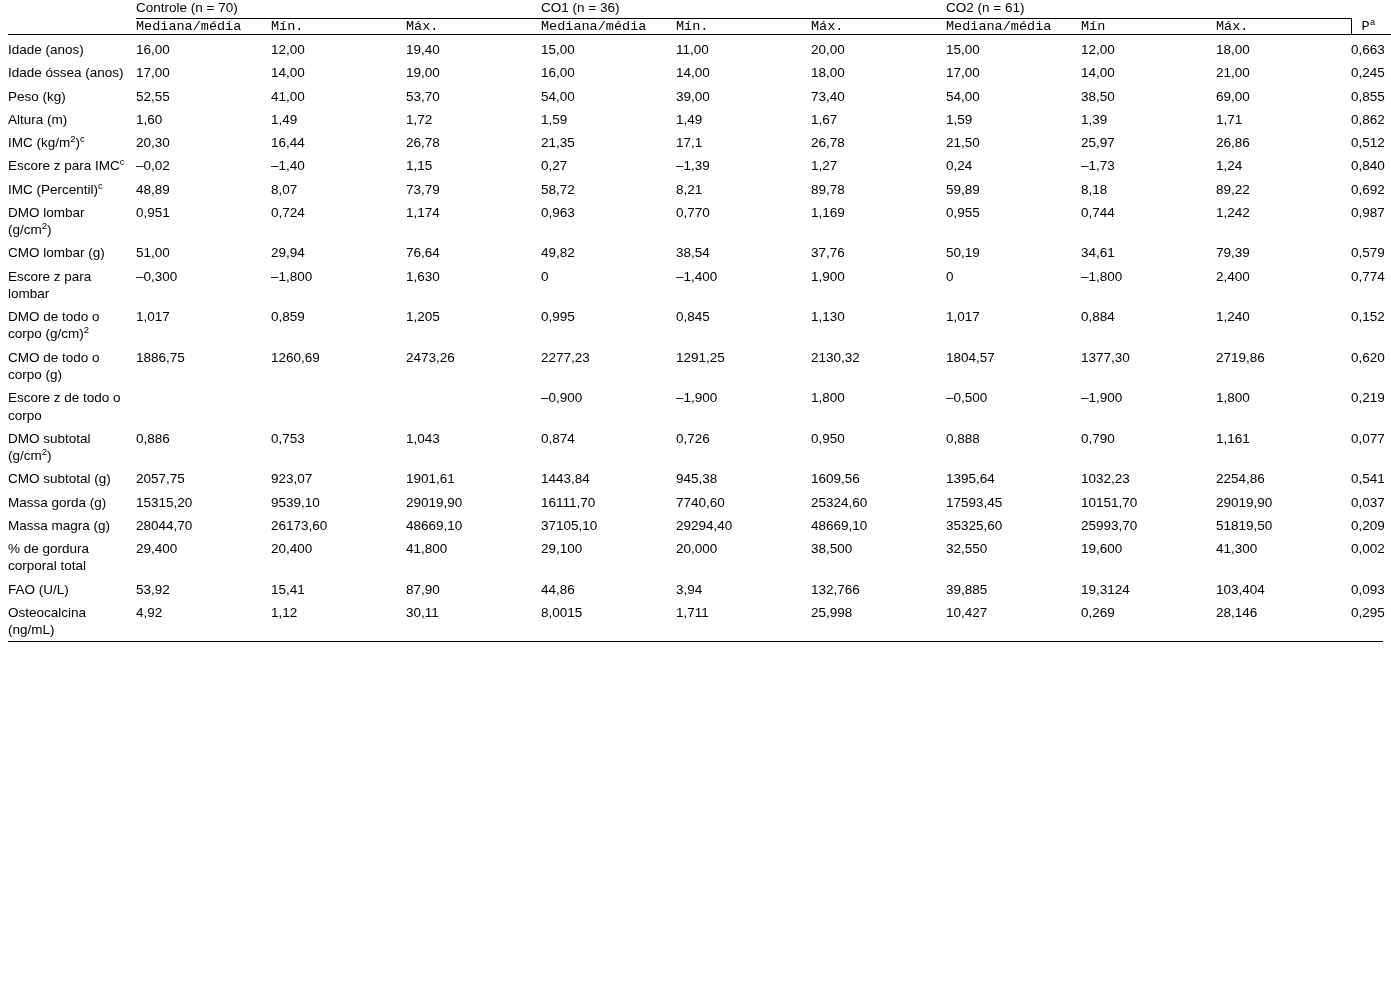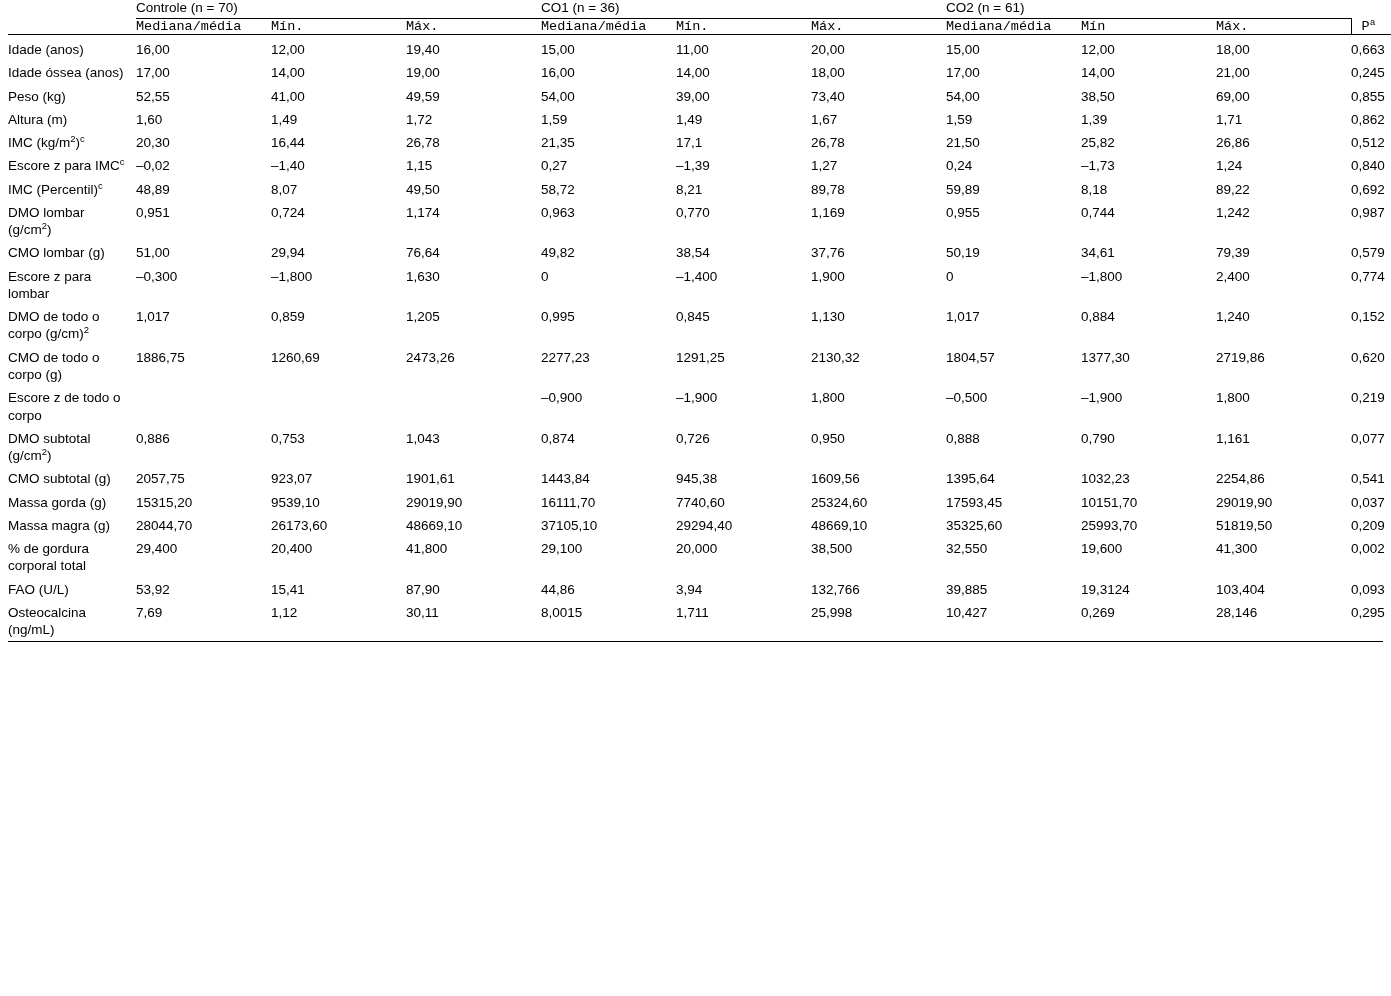--- a/index.html
+++ b/index.html
@@ -140,21 +140,21 @@
           <td>18,00</td>
           <td>17,00</td>
           <td>14,00</td>
           <td>21,00</td>
           <td class="pcol">0,245</td>
         </tr>
         <tr>
           <td class="cell-label">Peso (kg)</td>
           <td>52,55</td>
           <td>41,00</td>
-          <td>49,59</td>
+          <td>53,70</td>
           <td>54,00</td>
           <td>39,00</td>
           <td>73,40</td>
           <td>54,00</td>
           <td>38,50</td>
           <td>69,00</td>
           <td class="pcol">0,855</td>
         </tr>
         <tr>
           <td class="cell-label">Altura (m)</td>
@@ -171,42 +171,42 @@
         </tr>
         <tr>
           <td class="cell-label">IMC (kg/m<sup>2</sup>)<sup>c</sup></td>
           <td>20,30</td>
           <td>16,44</td>
           <td>26,78</td>
           <td>21,35</td>
           <td>17,1</td>
           <td>26,78</td>
           <td>21,50</td>
-          <td>25,82</td>
+          <td>25,97</td>
           <td>26,86</td>
           <td class="pcol">0,512</td>
         </tr>
         <tr>
           <td class="cell-label">Escore z para IMC<sup>c</sup></td>
           <td>–0,02</td>
           <td>–1,40</td>
           <td>1,15</td>
           <td>0,27</td>
           <td>–1,39</td>
           <td>1,27</td>
           <td>0,24</td>
           <td>–1,73</td>
           <td>1,24</td>
           <td class="pcol">0,840</td>
         </tr>
         <tr>
           <td class="cell-label">IMC (Percentil)<sup>c</sup></td>
           <td>48,89</td>
           <td>8,07</td>
-          <td>49,50</td>
+          <td>73,79</td>
           <td>58,72</td>
           <td>8,21</td>
           <td>89,78</td>
           <td>59,89</td>
           <td>8,18</td>
           <td>89,22</td>
           <td class="pcol">0,692</td>
         </tr>
         <tr>
           <td class="cell-label">DMO lombar (g/cm<sup>2</sup>)</td>
@@ -359,21 +359,21 @@
           <td>44,86</td>
           <td>3,94</td>
           <td>132,766</td>
           <td>39,885</td>
           <td>19,3124</td>
           <td>103,404</td>
           <td class="pcol">0,093</td>
         </tr>
         <tr>
           <td class="cell-label">Osteocalcina (ng/mL)</td>
-          <td>7,69</td>
+          <td>4,92</td>
           <td>1,12</td>
           <td>30,11</td>
           <td>8,0015</td>
           <td>1,711</td>
           <td>25,998</td>
           <td>10,427</td>
           <td>0,269</td>
           <td>28,146</td>
           <td class="pcol">0,295</td>
         </tr>

